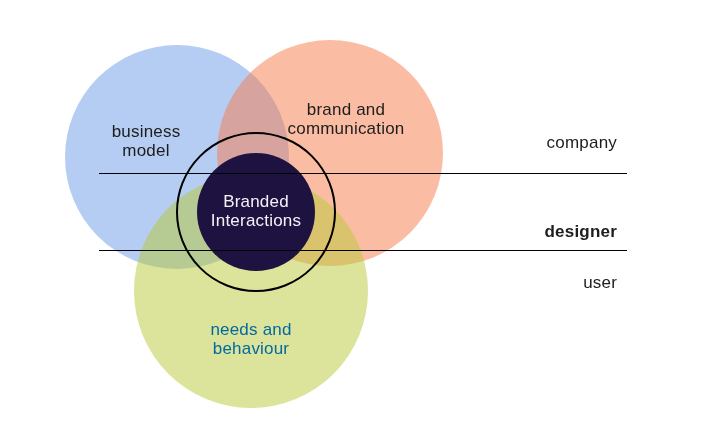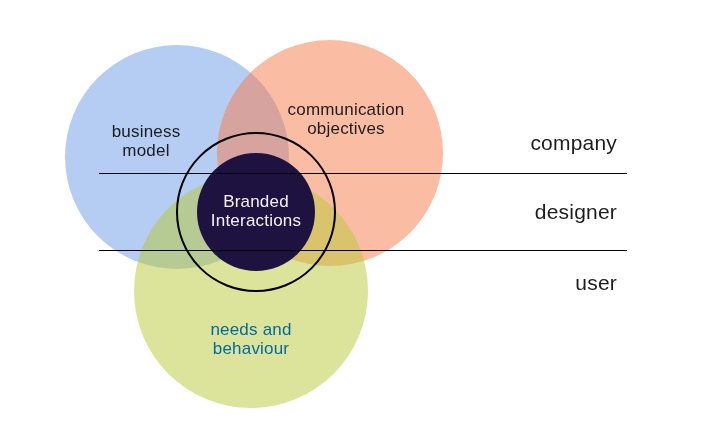--- a/index.html
+++ b/index.html
@@ -54,27 +54,27 @@
   }
   .label-business { left: 146px; top: 121px; margin-top: 20px; }
   .label-brand    { left: 346px; top: 119px; }
   .label-needs    { left: 251px; top: 339px; }
   .label-center   { left: 256px; top: 211px; }
   .row-label {
     position: absolute;
     right: 85px;
     transform: translateY(-50%);
     text-align: right;
-    font-size: 21px;
+    font-size: 17px;
     letter-spacing: 0.2px;
     white-space: nowrap;
     z-index: 7;
   }
   .row-company  { top: 143px; }
-  .row-designer { top: 212px; }
+  .row-designer { top: 232px; font-weight: bold; }
   .row-user     { top: 283px; }
 </style>
 </head>
 <body>
 
 <div class="canvas">
 
   <div class="circle venn-blob circle-blue" style="background-color: rgb(107, 155, 229); opacity: 0.5;"></div>
 
   <div class="circle venn-blob circle-red" style="background-color: rgb(247, 121, 73); opacity: 0.5;"></div>
@@ -87,22 +87,22 @@
 
   <div class="hline hline-1" style="background-color: rgb(0, 0, 0);"></div>
   <div class="hline hline-2" style="background-color: rgb(0, 0, 0);"></div>
 
   <div class="venn-label label-business" style="color: rgb(29, 29, 29);">
     <div>business</div>
     <div>model</div>
   </div>
 
   <div class="venn-label label-brand" style="color: rgb(29, 29, 29);">
+    <div>brand and</div>
     <div>communication</div>
-    <div>objectives</div>
   </div>
 
   <div class="venn-label label-needs" style="color: #0369a1;">
     <div>needs and</div>
     <div>behaviour</div>
   </div>
 
   <div class="venn-label label-center" style="color: rgb(244, 242, 247); text-align: center;">
     <div>Branded</div>
     <div>Interactions</div>

